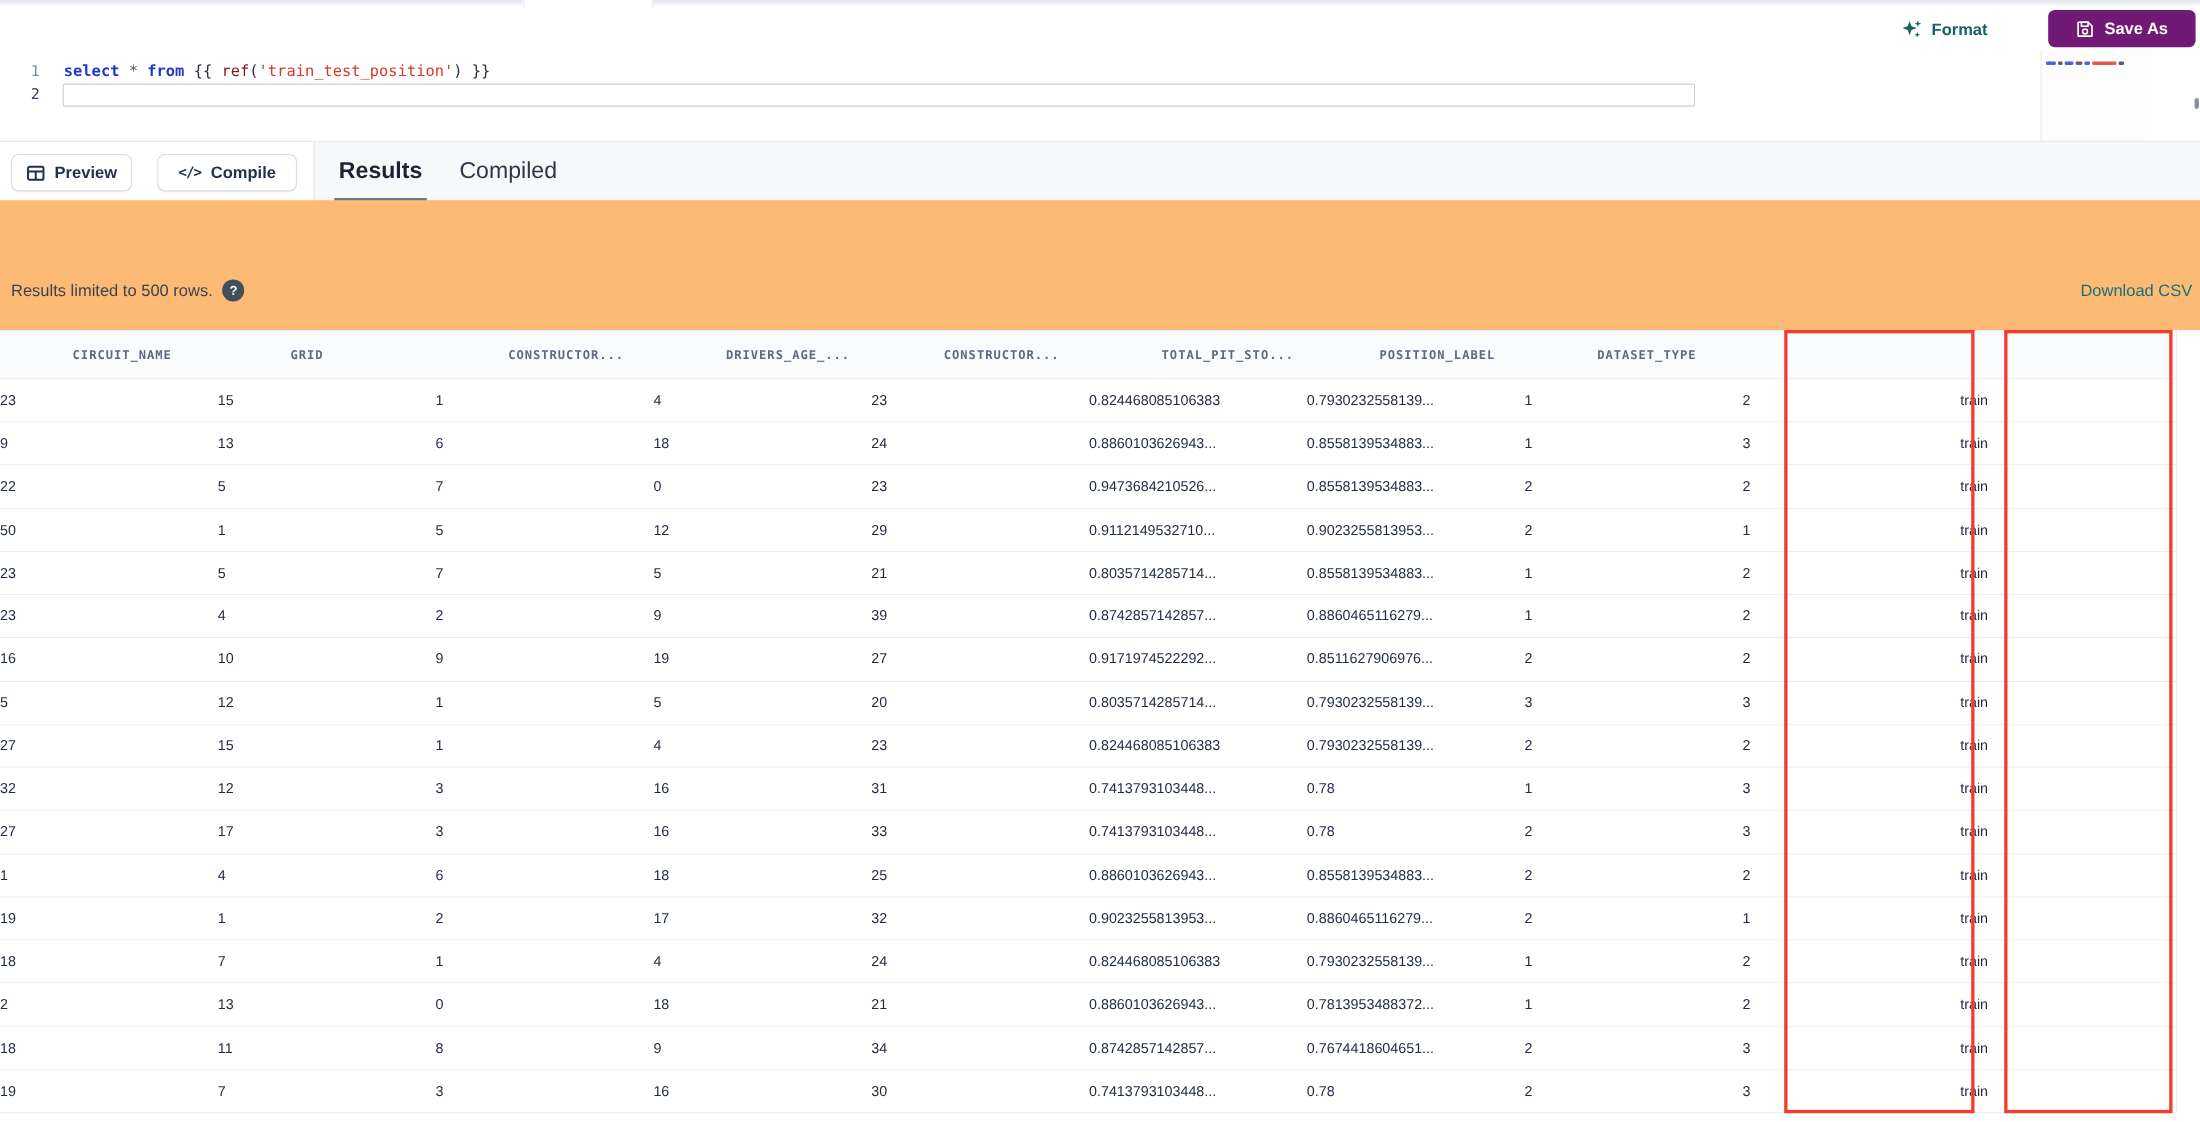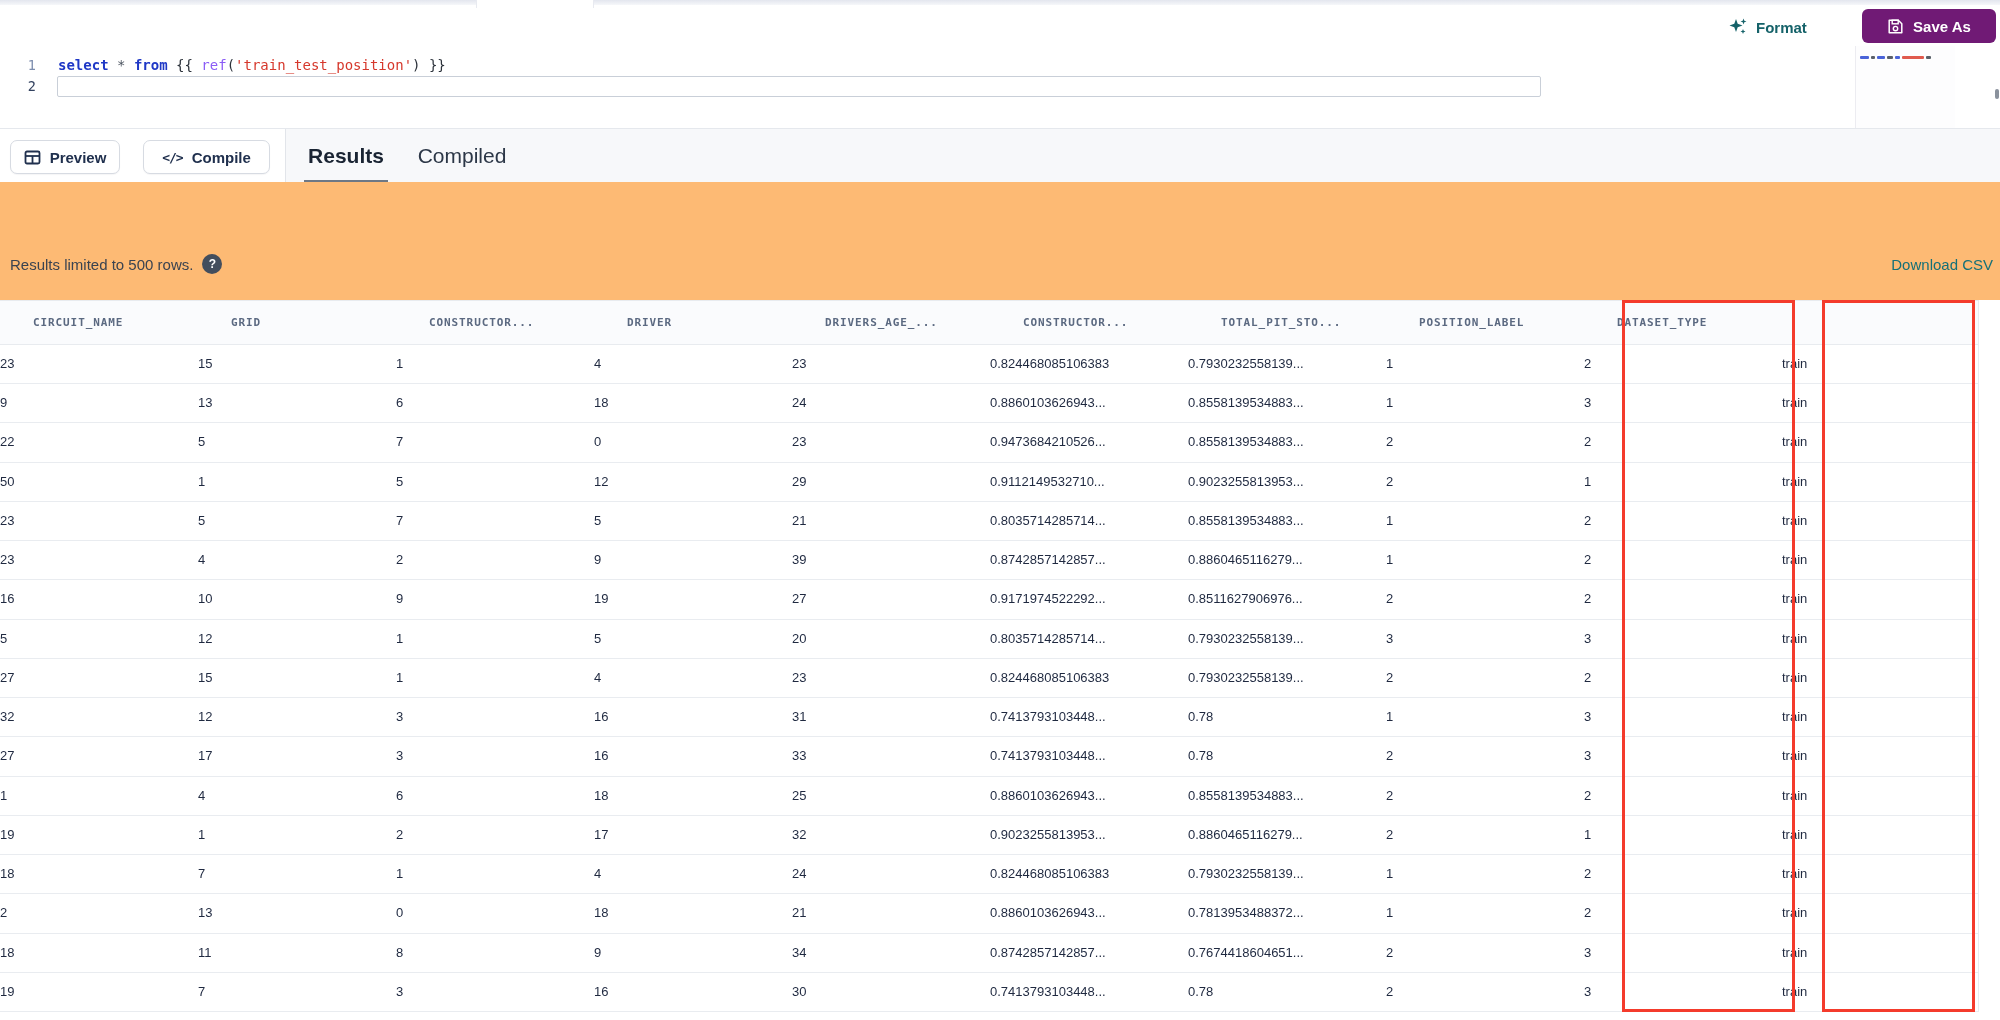--- a/index.html
+++ b/index.html
@@ -17,21 +17,21 @@
   .toolbar { position:absolute; left:0; top:8px; width:2000px; height:37px; background:#ffffff; }
   .format-btn { position:absolute; left:1728px; top:6px; height:26px; display:flex; align-items:center; gap:8px; cursor:pointer; color:#156269; font-size:15px; font-weight:600; }
   .saveas-btn { position:absolute; left:1862px; top:1px; width:134px; height:34px; background:#701a75; border:none; border-radius:6px; color:#ffffff; font-family:"Liberation Sans",sans-serif; font-size:15px; font-weight:600; display:flex; align-items:center; justify-content:center; gap:9px; cursor:pointer; }
 
   
   .editor { position:absolute; left:0; top:45px; width:2000px; height:83px; background:#ffffff; font-family:"DejaVu Sans Mono","Liberation Mono",monospace; font-size:14px; }
   .gutter-num { position:absolute; left:16px; width:20px; text-align:right; line-height:21px; color:#7d8eae; font-size:13.5px; }
   .gutter-num.active { color:#32415f; }
   .code-line { position:absolute; left:58px; line-height:21px; white-space:pre; }
   .tk-keyword { color:#1f38c6; font-weight:bold; }
-  .tk-function { color:#8b5cf6;text-align:right; }
+  .tk-function { color:#7f1d1d;text-align:right; }
   .tk-string { color:#d6382c; }
   .tk-plain { color:#2c323b; }
   .tk-operator { color:#4d5561; }
   .cursor-line-box { position:absolute; left:57px; top:31px; width:1484px; height:21px; border:1px solid #c9cfd8; border-radius:2px; background:#ffffff; }
   .minimap { position:absolute; left:1855px; top:1px; width:100px; height:82px; border-left:1px solid #ececf1; background:#fdfdfe; }
   .minimap-line { position:absolute; left:4px; top:10px; height:3px; display:flex; gap:2px; }
   .minimap-line span { height:3px; border-radius:1px; display:inline-block; }
   .editor-scroll-thumb { position:absolute; right:1px; top:44px; width:4px; height:10px; background:#8a919c; border-radius:2px; }
 
   
@@ -50,21 +50,21 @@
 
   
   .results-bar { position:absolute; left:0; top:182px; width:2000px; height:118px; background:#fdba74; }
   .results-note-wrap { position:absolute; left:10px; top:72px; display:flex; align-items:center; gap:9px; }
   .results-note-text { font-size:15px; color:#3a4350; }
   .help-icon { width:20px; height:20px; border-radius:50%; background:#434e5d; color:#ffffff; font-size:12px; font-weight:bold; display:flex; align-items:center; justify-content:center; cursor:pointer; }
   .download-link { position:absolute; right:7px; top:74px; font-size:15px; color:#157078; cursor:pointer; }
 
   
   .grid { position:absolute; left:0; top:300px; width:1979px; border-right:1px solid #e8ebef; }
-  .grid-header { display:grid; grid-template-columns:repeat(10,198px); padding-left:33px; height:45px; background:#fafbfd; border-top:1px solid #e8ebef; border-bottom:1px solid #e8ebef; overflow:hidden; }
+  .grid-header { display:grid; grid-template-columns:repeat(10,198px); padding-left:66px; height:45px; background:#fafbfd; border-top:1px solid #e8ebef; border-bottom:1px solid #e8ebef; overflow:hidden; }
   .hcell { font-family:"DejaVu Sans Mono","Liberation Mono",monospace; font-size:11px; font-weight:bold; letter-spacing:0.9px; color:#5b6981; line-height:44px; white-space:nowrap; }
   .trow { display:grid; grid-template-columns:repeat(10,198px); height:39.235px; border-bottom:1px solid #e9ecf0; overflow:hidden; background:#ffffff; }
   .tcell { font-size:13px; color:#1f2940; line-height:38px; white-space:nowrap; }
 
   
   .red-box { position:absolute; border:3px solid #f43b2c; background:transparent; z-index:5; }
   .red-box.pos  { left:1622px; top:300px; width:173px; height:712px; }
   .red-box.dset { left:1822px; top:300px; width:153px; height:712px; }
 
   svg { display:block; }
@@ -149,21 +149,20 @@
       <span class="help-icon">?</span>
     </div>
     <div class="download-link">Download CSV</div>
   </div>
 
   <div class="grid">
     <div class="grid-header" id="grid-header">
         <div class="hcell">CIRCUIT_NAME</div>
         <div class="hcell">GRID</div>
         <div class="hcell">CONSTRUCTOR...</div>
-        <div class="hcell">DRIVER</div>
         <div class="hcell">DRIVERS_AGE_...</div>
         <div class="hcell">CONSTRUCTOR...</div>
         <div class="hcell">TOTAL_PIT_STO...</div>
         <div class="hcell">POSITION_LABEL</div>
         <div class="hcell">DATASET_TYPE</div>
       </div>
     <div id="grid-body">
         <div class="trow">
           <div class="tcell">23</div>
           <div class="tcell">15</div>

